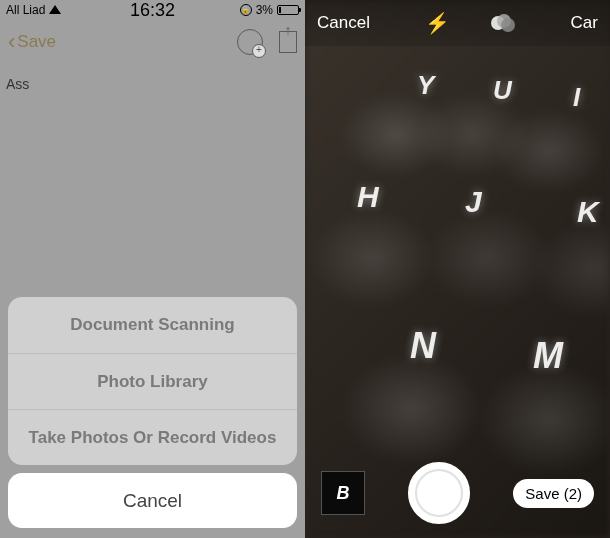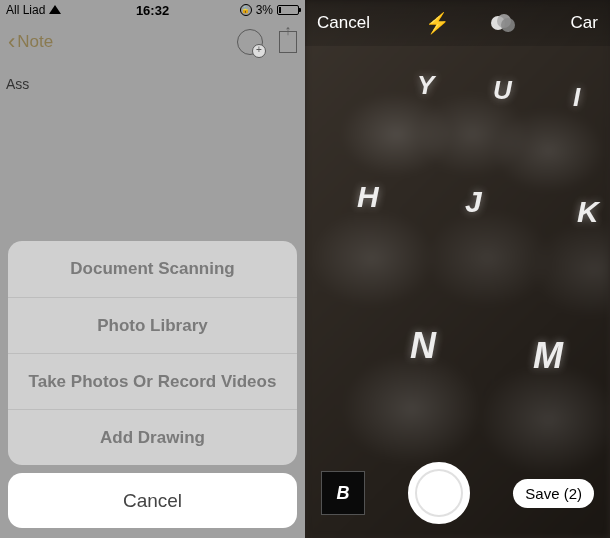--- a/index.html
+++ b/index.html
@@ -43,22 +43,22 @@
     .status-left, .status-center, .status-right {
       display: flex;
       align-items: center;
       gap: 4px;
     }
     .status-center {
       position: absolute;
       left: 0; right: 0;
       text-align: center;
       justify-content: center;
-      font-weight: 700;
-      font-size: 13px;
+      font-weight: 400;
+      font-size: 18px;
     }
     .battery-outline {
       width: 22px; height: 10px;
       border: 1px solid #000;
       border-radius: 2px;
       position: relative;
       display: inline-block;
     }
     .battery-outline::after {
       content: "";
@@ -325,38 +325,37 @@
       <span>3%</span>
       <span class="battery-outline">
           <span class="battery-fill"></span>
         </span>
     </div>
   </div>
 
   <div class="nav-bar">
     <div class="nav-back">
       <span class="chevron-left">‹</span>
-      <span>Note</span>
+      <span>Save</span>
     </div>
     <div class="nav-right">
       <span class="icon-circle"></span>
       <span class="share-icon"></span>
     </div>
   </div>
 
   <div class="note-body">
     <span>Ass</span>
   </div>
 
   <div class="action-sheet">
     <div class="sheet-group">
       <div class="sheet-item">Document Scanning</div>
       <div class="sheet-item">Photo Library</div>
       <div class="sheet-item">Take Photos Or Record Videos</div>
-      <div class="sheet-item">Add Drawing</div>
     </div>
     <div class="sheet-cancel">Cancel</div>
   </div>
 </div>
 
 <div class="phone phone-right">
   <div class="camera-bg"></div>
   <span class="key-letter" style="left:112px; top:70px; font-size:26px;">Y</span>
   <span class="key-letter" style="left:188px; top:75px; font-size:26px;">U</span>
   <span class="key-letter" style="left:268px; top:82px; font-size:26px;">I</span>

